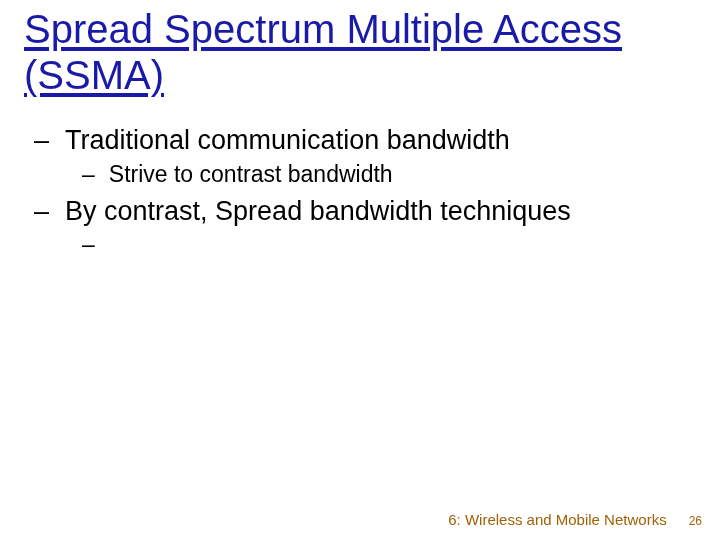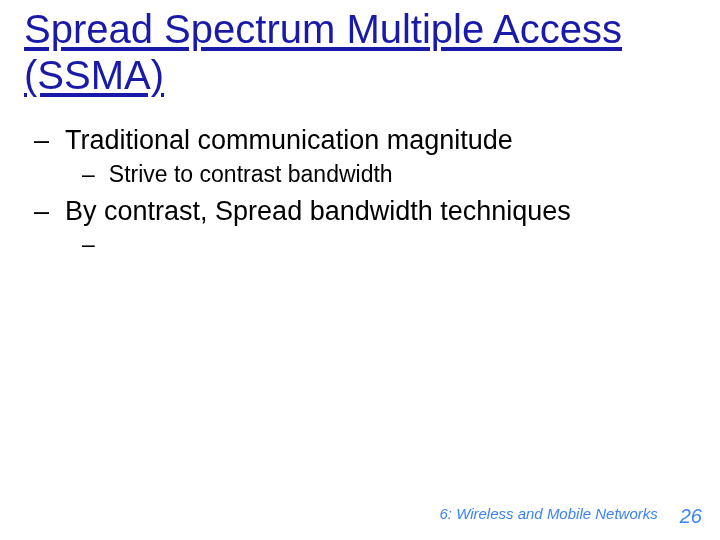--- a/index.html
+++ b/index.html
@@ -61,42 +61,41 @@
     color: #000;
   }
   .lvl2 .dash {
     min-width: 12px;
   }
   .footer {
     position: absolute;
     bottom: 12px;
     right: 18px;
     font-size: 15px;
-    color: #3b82f6;
+    color: #a16207;
     display: flex;
-    align-items: flex-start;
+    align-items: flex-end;
     gap: 22px;
-    font-style: italic;
   }
   .pagenum {
-    font-size: 20px;
+    font-size: 12px;
   }
 </style>
 </head>
 <body>
 
 <div class="slide">
 
   <div class="title">Spread Spectrum Multiple Access (SSMA)</div>
 
   <div class="body">
 
     <div class="lvl1">
       <span class="dash">–</span>
-      <span>Traditional communication magnitude</span>
+      <span>Traditional communication bandwidth</span>
     </div>
 
     <div class="lvl2">
       <span class="dash">–</span>
       <span>Strive to contrast bandwidth</span>
     </div>
 
     <div class="lvl1">
       <span class="dash">–</span>
       <span>By contrast, Spread bandwidth techniques</span>

